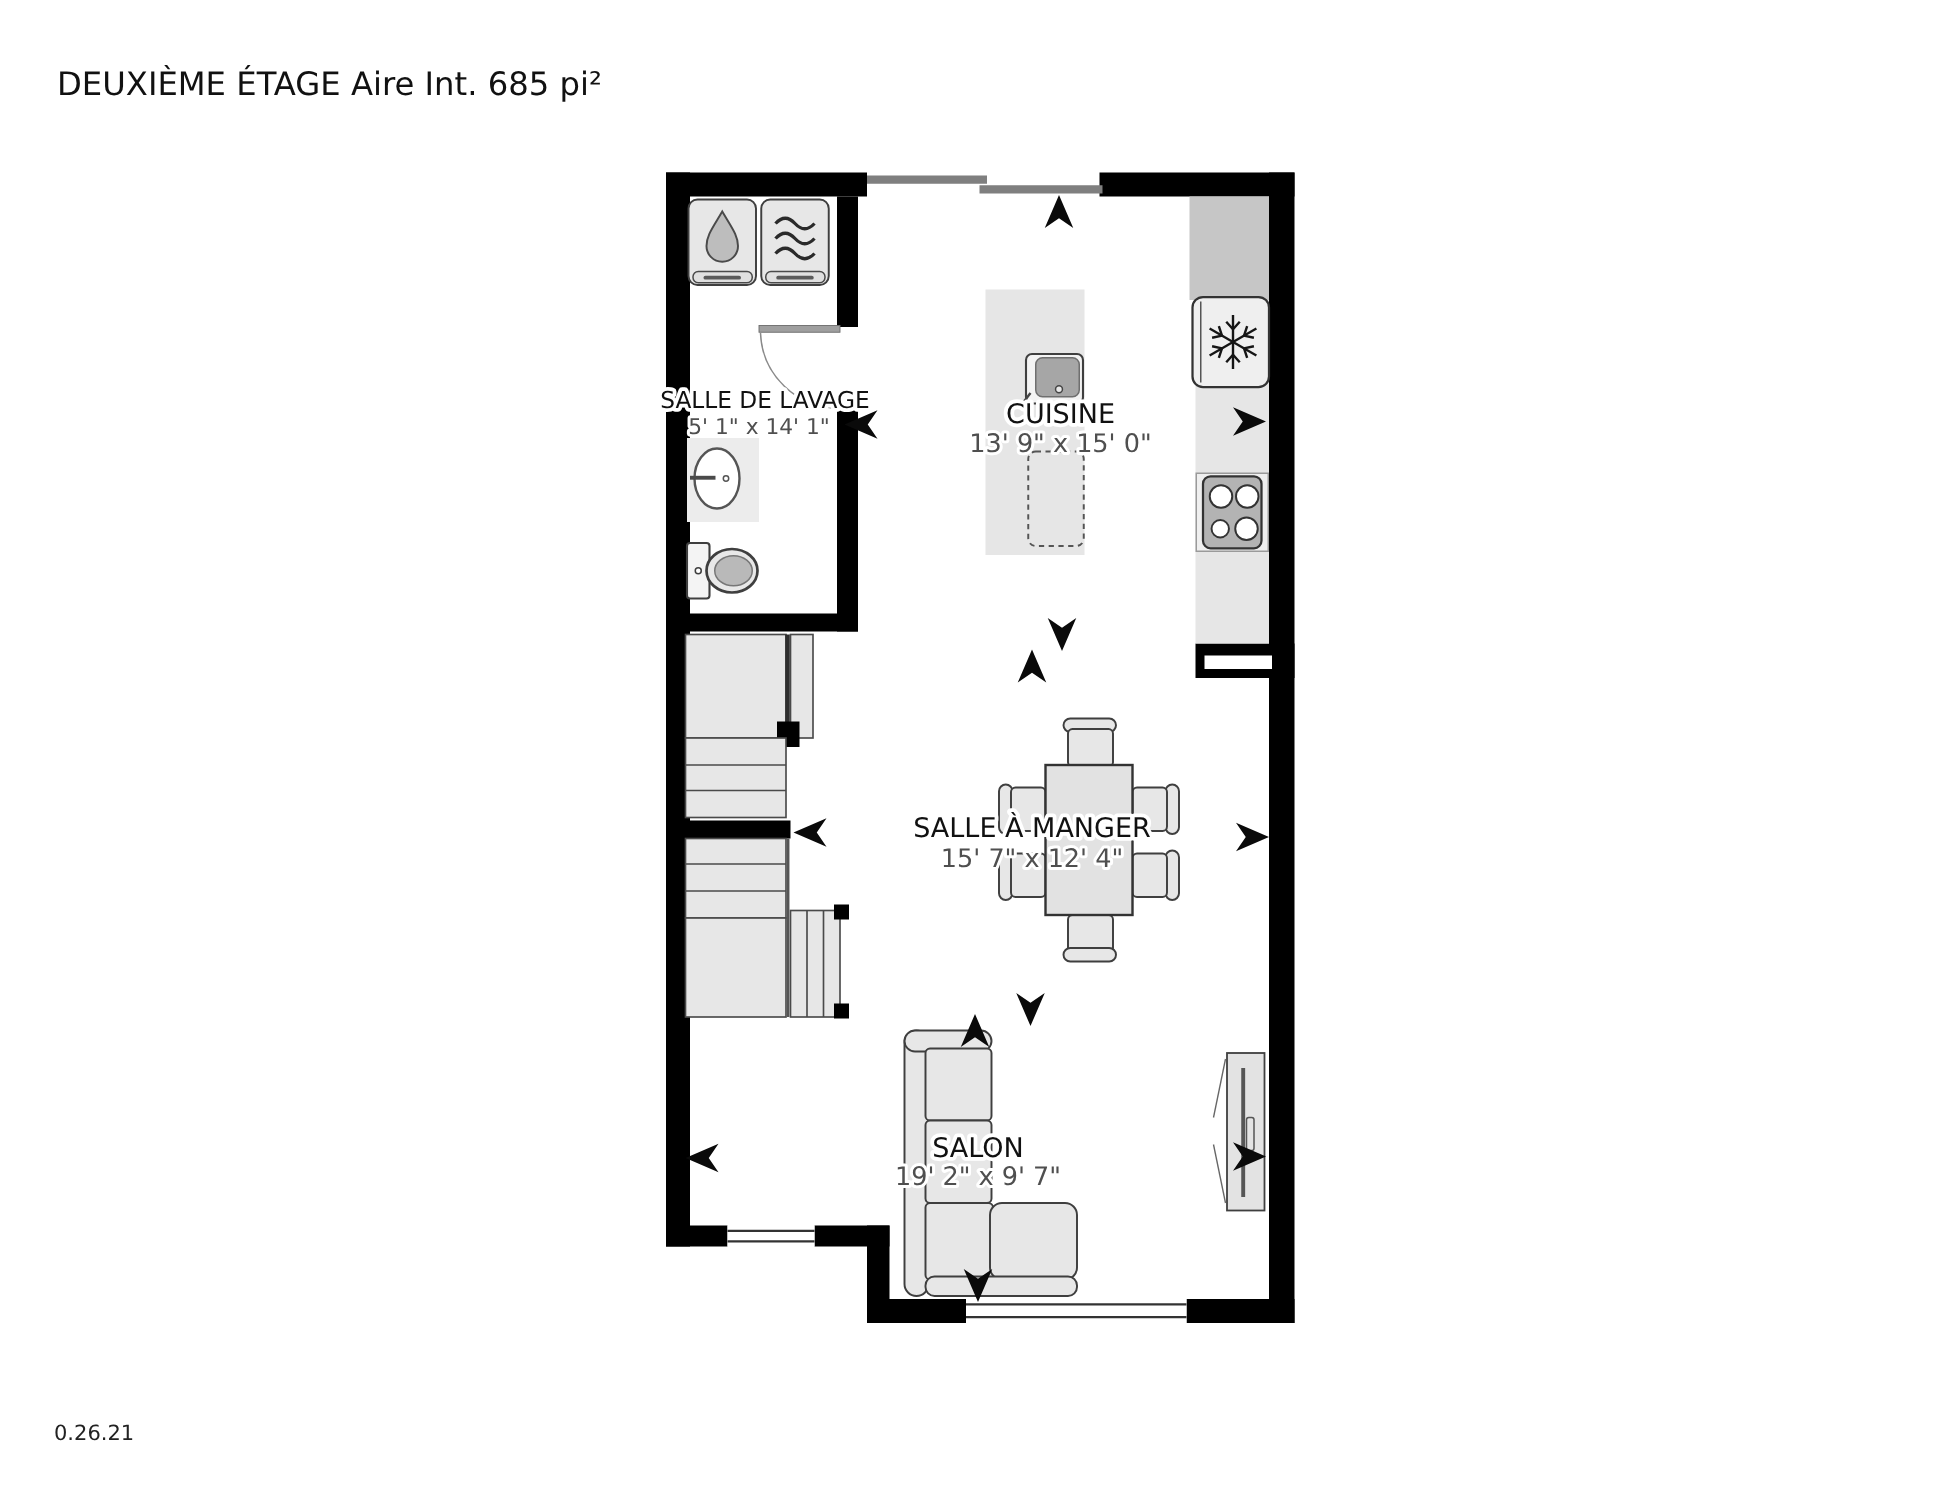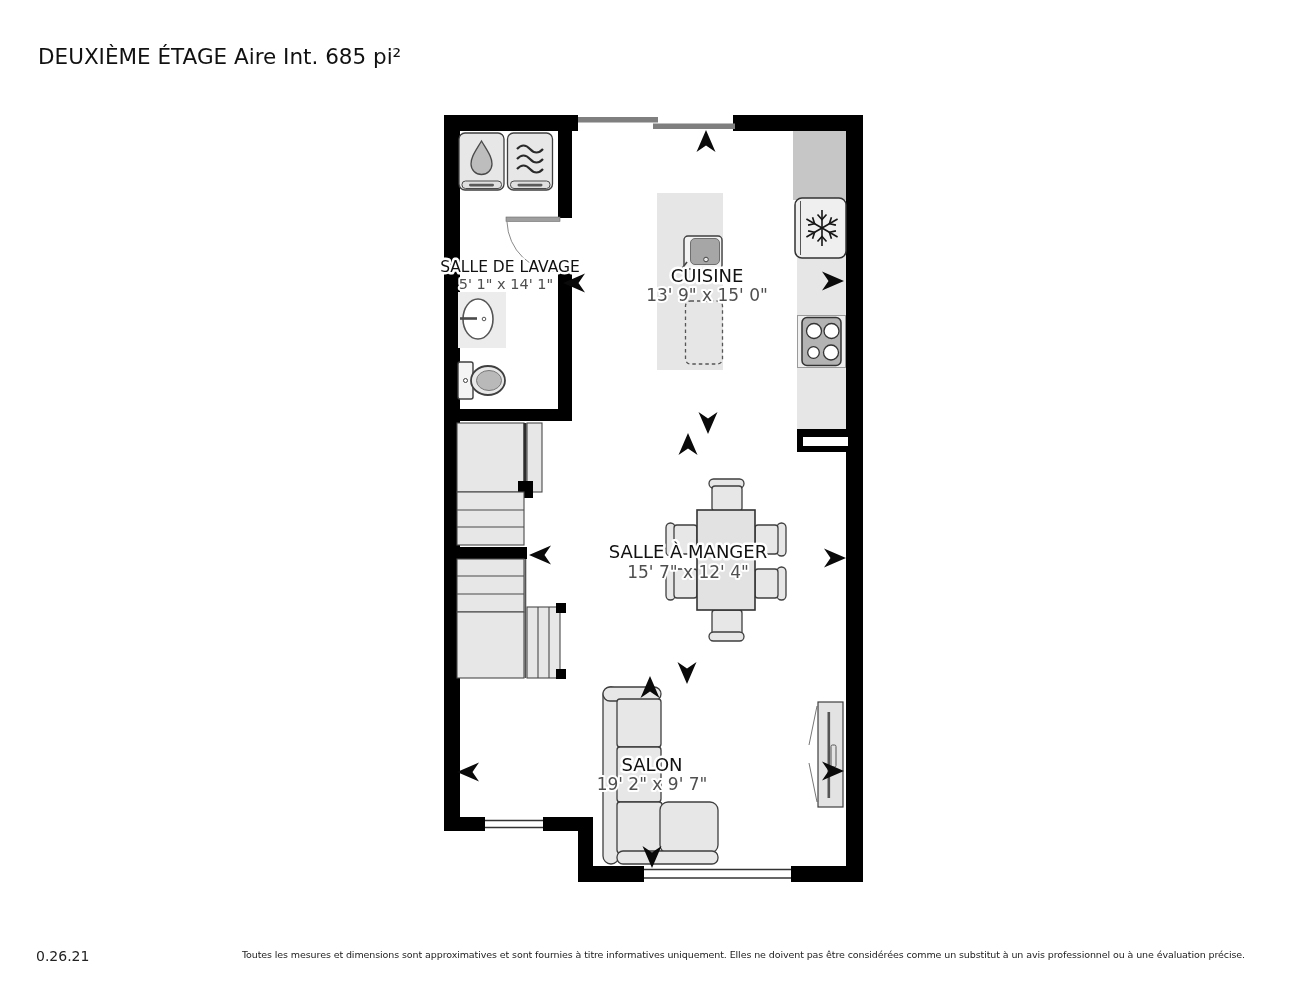--- a/index.html
+++ b/index.html
@@ -240,14 +240,13 @@
 
       <text class="room-name" x="688" y="558">SALLE À MANGER</text>
       <text class="room-dims" x="688" y="578">15' 7" x 12' 4"</text>
 
       <text class="room-name" x="652" y="771">SALON</text>
       <text class="room-dims" x="652" y="790">19' 2" x 9' 7"</text>
     </g>
   </svg>
 
   <div class="footer-version">0.26.21</div>
-  <div class="footer-disclaimer">Toutes les mesures et dimensions sont approximatives et sont fournies à titre informatives uniquement. Elles ne doivent pas être considérées comme un substitut à un avis professionnel ou à une évaluation précise.</div>
 </div>
 
 </body></html>

